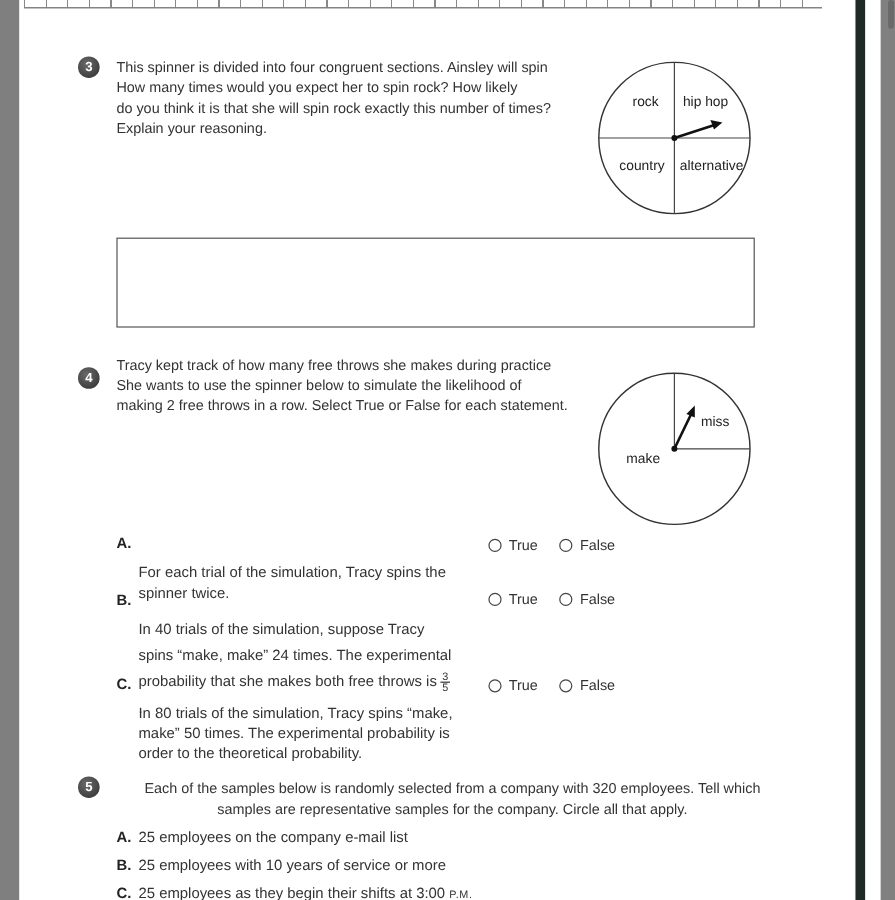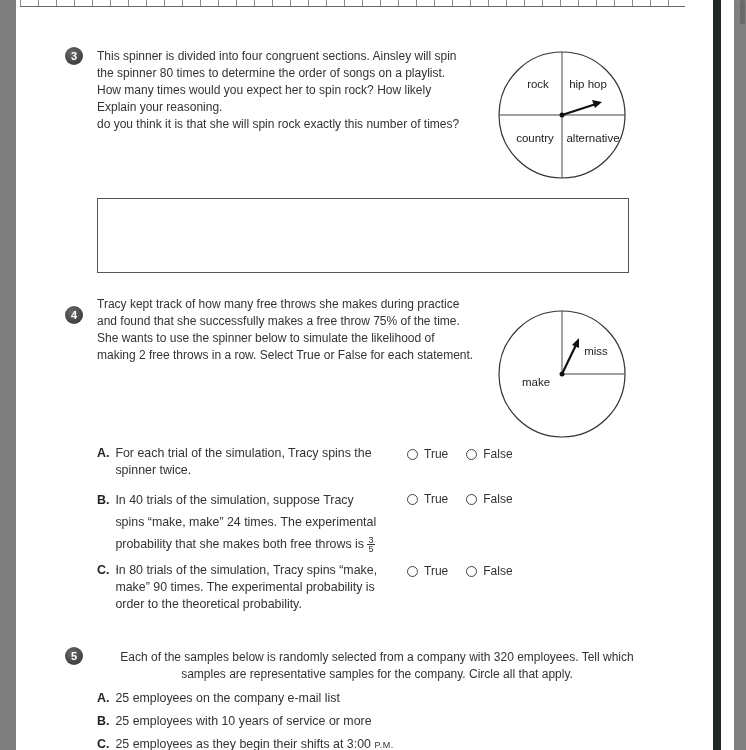--- a/index.html
+++ b/index.html
@@ -42,21 +42,21 @@
   }
   .text {
     position: absolute; font-size: 12px; line-height: 17px; color: #333;
   }
   .answer-box {
     position: absolute; left: 97px; top: 198px; width: 526px; height: 69px;
     border: 1.5px solid #555; background: #fff;
   }
   .letter { font-weight: bold; color: #222; }
   .opt { position: absolute; font-size: 12.4px; line-height: 17px; color: #333; display: flex; gap: 6px; }
-  .opt .body { width: 262px; }
+  .opt .body { width: 262px; margin-top: 24px; }
   .tf { position: absolute; font-size: 12px; color: #333; display: flex; align-items: center; }
   .radio {
     display: inline-block; width: 9px; height: 9px; border: 1px solid #444;
     border-radius: 50%; margin-right: 6px;
   }
   .tf-item { display: flex; align-items: center; margin-right: 18px; cursor: pointer; }
   .frac { display: inline-flex; flex-direction: column; align-items: center; font-size: 9px; line-height: 8px; vertical-align: middle; }
   .frac .num { border-bottom: 1px solid #333; padding: 0 1px; }
   .small-caps { font-size: 9px; letter-spacing: 0.5px; margin-top: 36px; }
   svg text { font-family: "Liberation Sans", sans-serif; }
@@ -67,24 +67,23 @@
 <div class="page"></div>
 <div class="grid-strip"></div>
 <div class="edge-bar"></div>
 <div class="gap"></div>
 <div class="scrollbar-track"></div>
 <div class="scrollbar-thumb"></div>
 
 <div class="qnum" style="left:65px; top:47px;">3</div>
 <div class="text" style="left:97px; top:48px; width:380px;">
   <div>This spinner is divided into four congruent sections. Ainsley will spin</div>
-  <div>the spinner 80 times to determine the order of songs on a playlist.</div>
   <div>How many times would you expect her to spin rock? How likely</div>
+  <div>do you think it is that she will spin rock exactly this number of times?</div>
   <div>Explain your reasoning.</div>
-  <div>do you think it is that she will spin rock exactly this number of times?</div>
 </div>
 
 <svg style="position:absolute; left:498px; top:50px;" width="134" height="134">
   <circle cx="64" cy="65" r="63" fill="#fff" stroke="#333" stroke-width="1.2"></circle>
   <line x1="64" y1="2" x2="64" y2="128" stroke="#444" stroke-width="1"></line>
   <line x1="1" y1="65" x2="127" y2="65" stroke="#444" stroke-width="1"></line>
   <text x="40" y="38" font-size="11.5" text-anchor="middle" fill="#222">rock</text>
   <text x="90" y="38" font-size="11.5" text-anchor="middle" fill="#222">hip hop</text>
   <text x="37" y="92" font-size="11.5" text-anchor="middle" fill="#222">country</text>
   <text x="95" y="92" font-size="11.5" text-anchor="middle" fill="#222">alternative</text>
@@ -93,21 +92,20 @@
     <polygon points="104,52 94,50 97,58" fill="#111"></polygon>
     <circle cx="64" cy="65" r="2.5" fill="#111"></circle>
   </g>
 </svg>
 
 <textarea class="answer-box" style="resize: none; outline: none; font-family: &quot;Liberation Sans&quot;, sans-serif;"></textarea>
 
 <div class="qnum" style="left:65px; top:306px;">4</div>
 <div class="text" style="left:97px; top:296px; width:395px;">
   <div>Tracy kept track of how many free throws she makes during practice</div>
-  <div>and found that she successfully makes a free throw 75% of the time.</div>
   <div>She wants to use the spinner below to simulate the likelihood of</div>
   <div>making 2 free throws in a row. Select True or False for each statement.</div>
 </div>
 
 <svg style="position:absolute; left:498px; top:308px;" width="134" height="134">
   <circle cx="64" cy="66" r="63" fill="#fff" stroke="#333" stroke-width="1.2"></circle>
   <line x1="64" y1="3" x2="64" y2="66" stroke="#444" stroke-width="1"></line>
   <line x1="64" y1="66" x2="127" y2="66" stroke="#444" stroke-width="1"></line>
   <text x="38" y="78" font-size="11.5" text-anchor="middle" fill="#222">make</text>
   <text x="98" y="47" font-size="11.5" text-anchor="middle" fill="#222">miss</text>
@@ -155,21 +153,21 @@
   <label class="tf-item">
       <span class="radio"></span>
       <span>False</span>
     </label>
 </div>
 
 <div class="opt" style="left:97px; top:562px;">
   <span class="letter">C.</span>
   <span class="body">
     <div>In 80 trials of the simulation, Tracy spins “make,</div>
-    <div>make” 90 times. The experimental probability is</div>
+    <div>make” 50 times. The experimental probability is</div>
     <div>order to the theoretical probability.</div>
   </span>
 </div>
 <div class="tf" style="left:407px; top:564px;">
   <label class="tf-item">
       <span class="radio"></span>
       <span>True</span>
     </label>
   <label class="tf-item">
       <span class="radio"></span>

